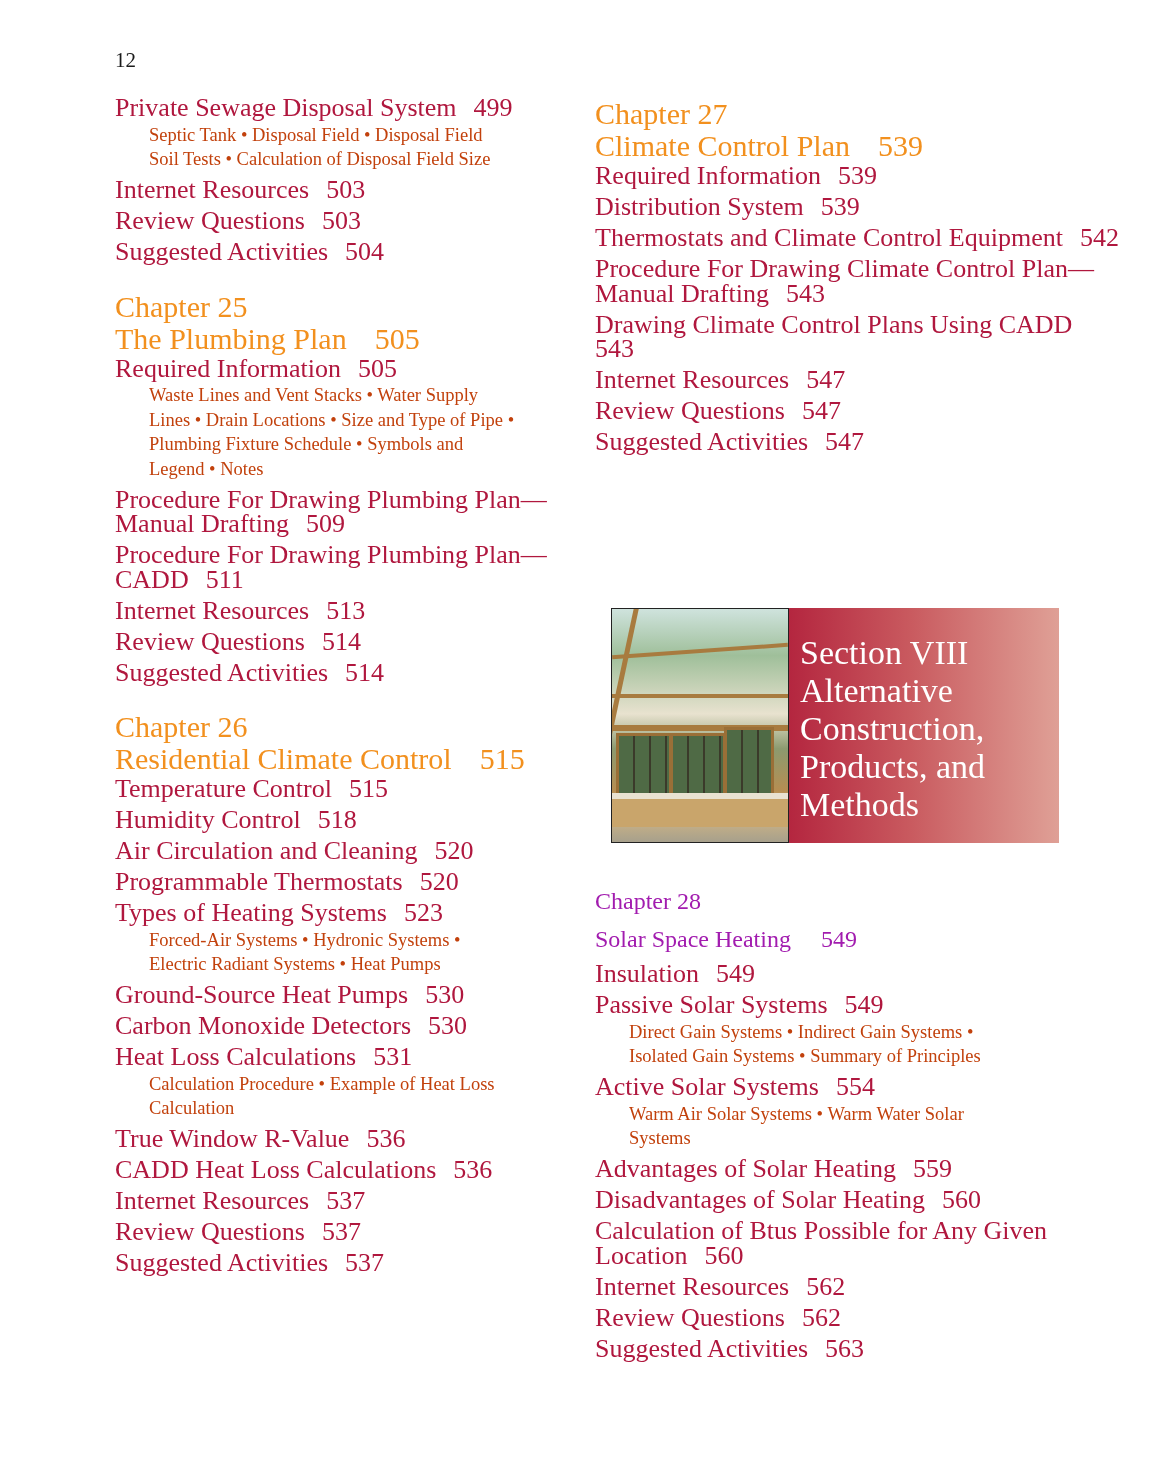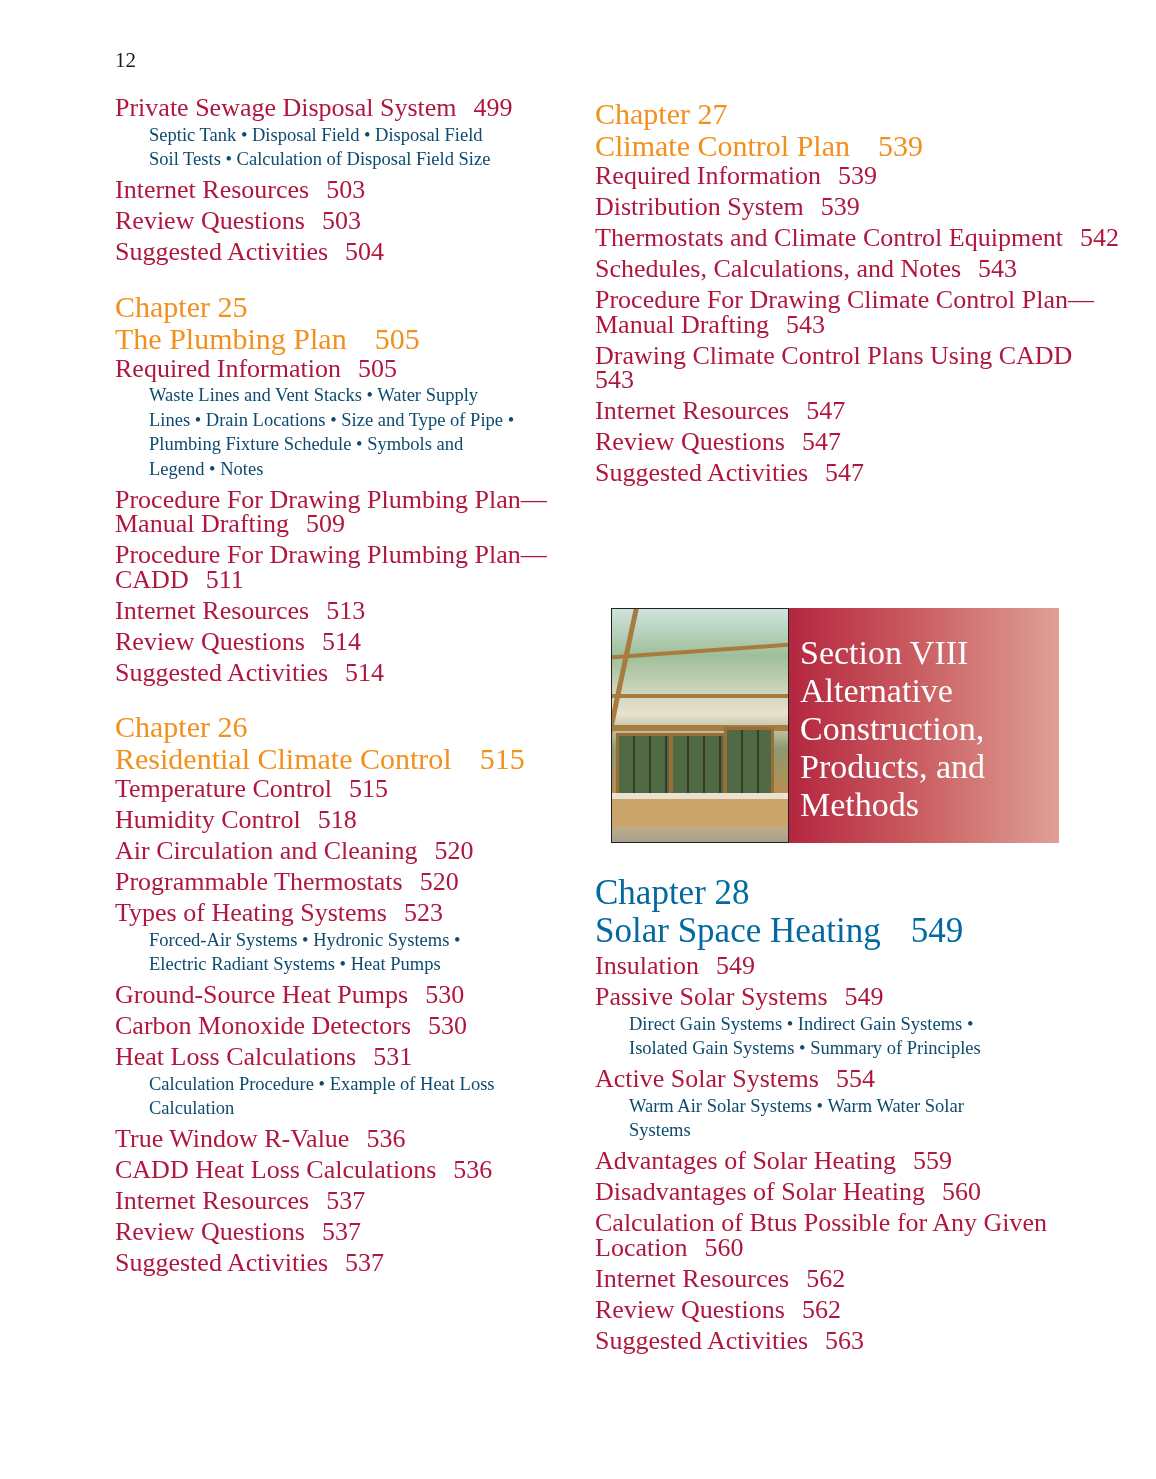--- a/index.html
+++ b/index.html
@@ -4,25 +4,25 @@
 <style>
   html, body { margin: 0; padding: 0; background: #ffffff; }
   body { width: 1156px; height: 1479px; position: relative; overflow: hidden;
          font-family: "Liberation Serif", "DejaVu Serif", serif; }
   .page-num { position: absolute; left: 115px; top: 48px; font-size: 21px; color: #1a1a1a; }
   .col { position: absolute; top: 96px; }
   .col-left { left: 115px; width: 450px; }
   .col-right { left: 595px; width: 460px; top: 98px; }
   .entry { color: #b0173e; font-size: 26px; line-height: 24.5px; margin-top: 6.5px; padding-left: 34px; text-indent: -34px; }
   .entry .pg { margin-left: 17px; }
-  .sub { color: #0c4a6e; font-size: 18.5px; line-height: 24.5px; padding-left: 34px; margin-top: 2px; }
+  .sub { color: #c2410c; font-size: 18.5px; line-height: 24.5px; padding-left: 34px; margin-top: 2px; }
   .chapter { color: #f2901e; font-size: 30px; line-height: 32px; margin-top: 26px; }
   .chapter.first { margin-top: 0; }
   .chapter .pg { margin-left: 28px; }
-  .chapter.green { color: #0369a1; font-size: 35px; line-height: 38px; margin-top: 4px; }
+  .chapter.green { color: #a21caf; font-size: 24px; line-height: 38px; margin-top: 12px; }
   .chapter.green .pg { margin-left: 30px; }
   .section-banner { position: absolute; left: 595px; top: 608px; width: 448px; height: 235px; display: flex; padding-left: 16px; }
   .section-photo { width: 176px; height: 233px; border: 1px solid #222; position: relative; overflow: hidden;
      background: linear-gradient(180deg, #cfe3dd 0%, #9fbf9a 20%, #e8e2cf 45%, #8c9a6f 60%, #b68e52 78%, #d3b784 88%, #a7a08c 100%); }
   .section-photo .beam { position: absolute; background: #a87b3f; }
   .section-photo .win { position: absolute; border: 3px solid #9a6f37; background: repeating-linear-gradient(90deg, #4f6a45 0 14px, #3b3a2a 14px 16px), #4f6a45; }
   .section-photo .seat { position: absolute; background: #c9a56b; border-top: 6px solid #e9e2d1; }
   .section-title { flex: 1; background: linear-gradient(90deg, #b4263f 0%, #c95a5f 45%, #dfa096 100%);
      color: #ffffff; font-size: 34px; line-height: 38px; padding: 26px 0 0 11px; }
   .section-title div { white-space: nowrap; }
@@ -93,21 +93,20 @@
 </div>
 
 <div class="col col-right">
   <div class="chapter first">
     <div>Chapter 27</div>
     <div><span>Climate Control Plan</span><span class="pg">539</span></div>
   </div>
   <div class="entry" style="margin-top:2px"><span>Required Information</span><span class="pg">539</span></div>
   <div class="entry"><span>Distribution System</span><span class="pg">539</span></div>
   <div class="entry" style="white-space:nowrap"><span>Thermostats and Climate Control Equipment</span><span class="pg">542</span></div>
-  <div class="entry"><span>Schedules, Calculations, and Notes</span><span class="pg">543</span></div>
   <div class="entry">
       <div style="white-space:nowrap">Procedure For Drawing Climate Control Plan—</div>
       <div><span>Manual Drafting</span><span class="pg">543</span></div>
     </div>
   <div class="entry">
       <div style="white-space:nowrap">Drawing Climate Control Plans Using CADD</div>
       <div><span>543</span></div>
     </div>
   <div class="entry"><span>Internet Resources</span><span class="pg">547</span></div>
   <div class="entry"><span>Review Questions</span><span class="pg">547</span></div>

